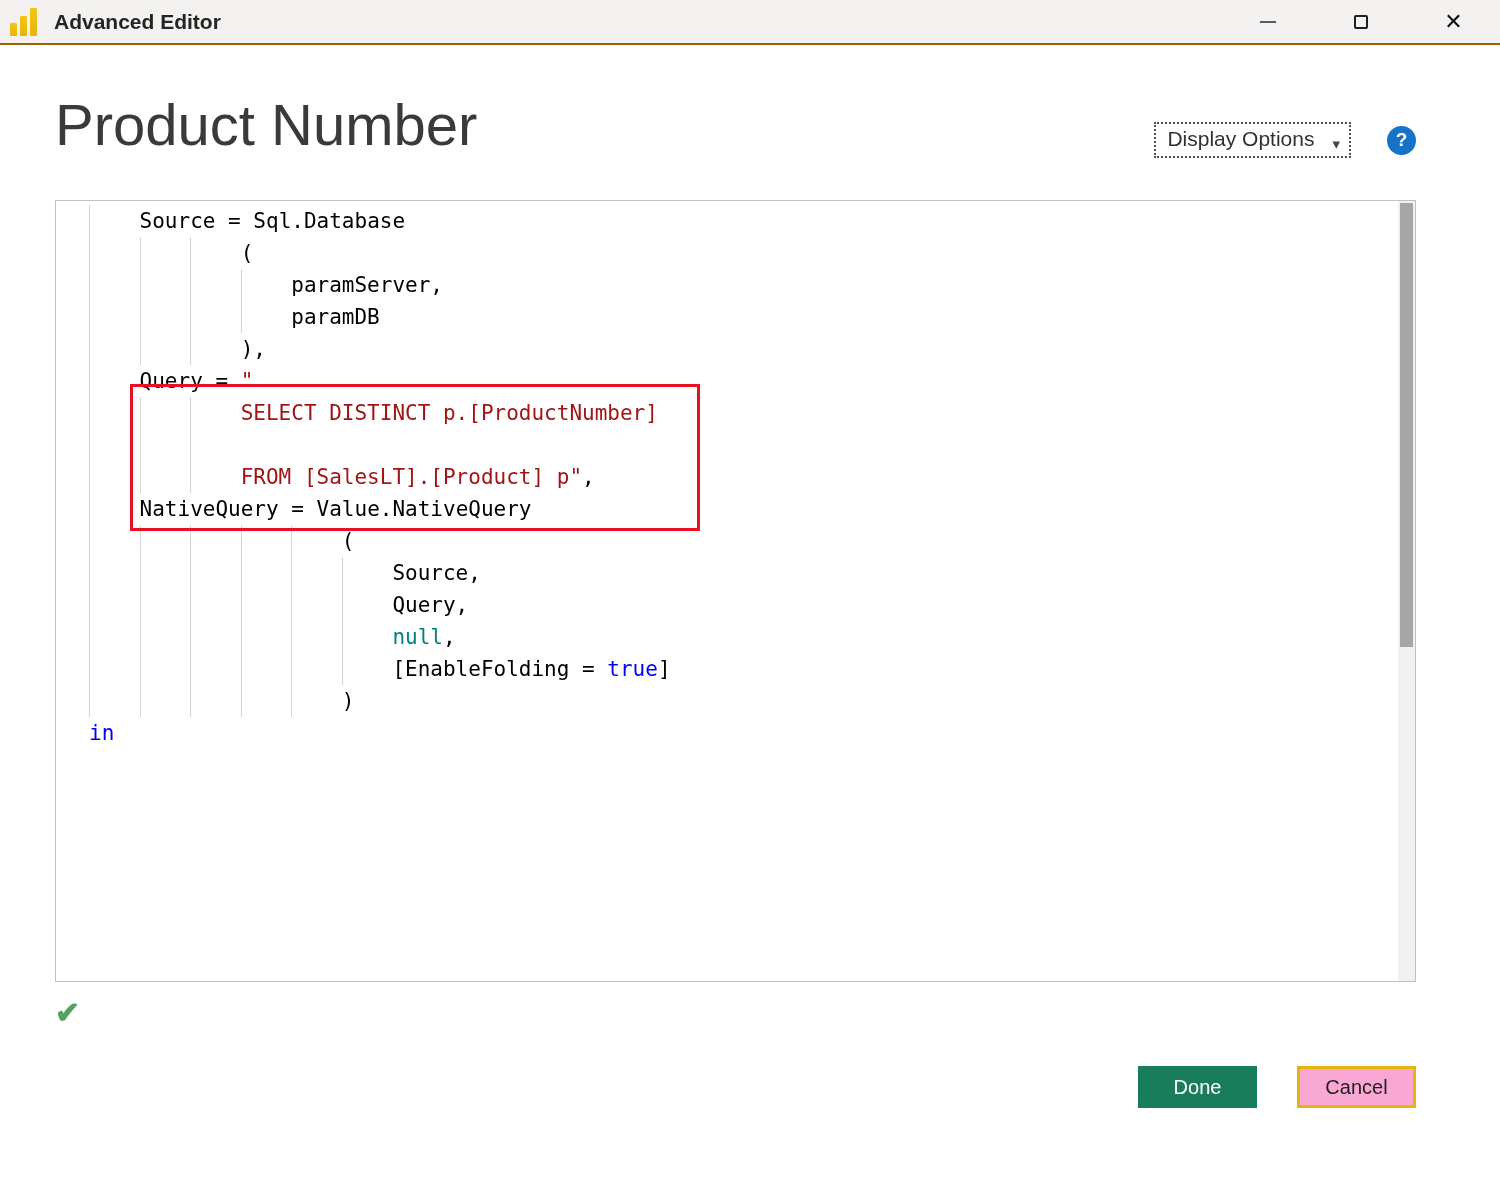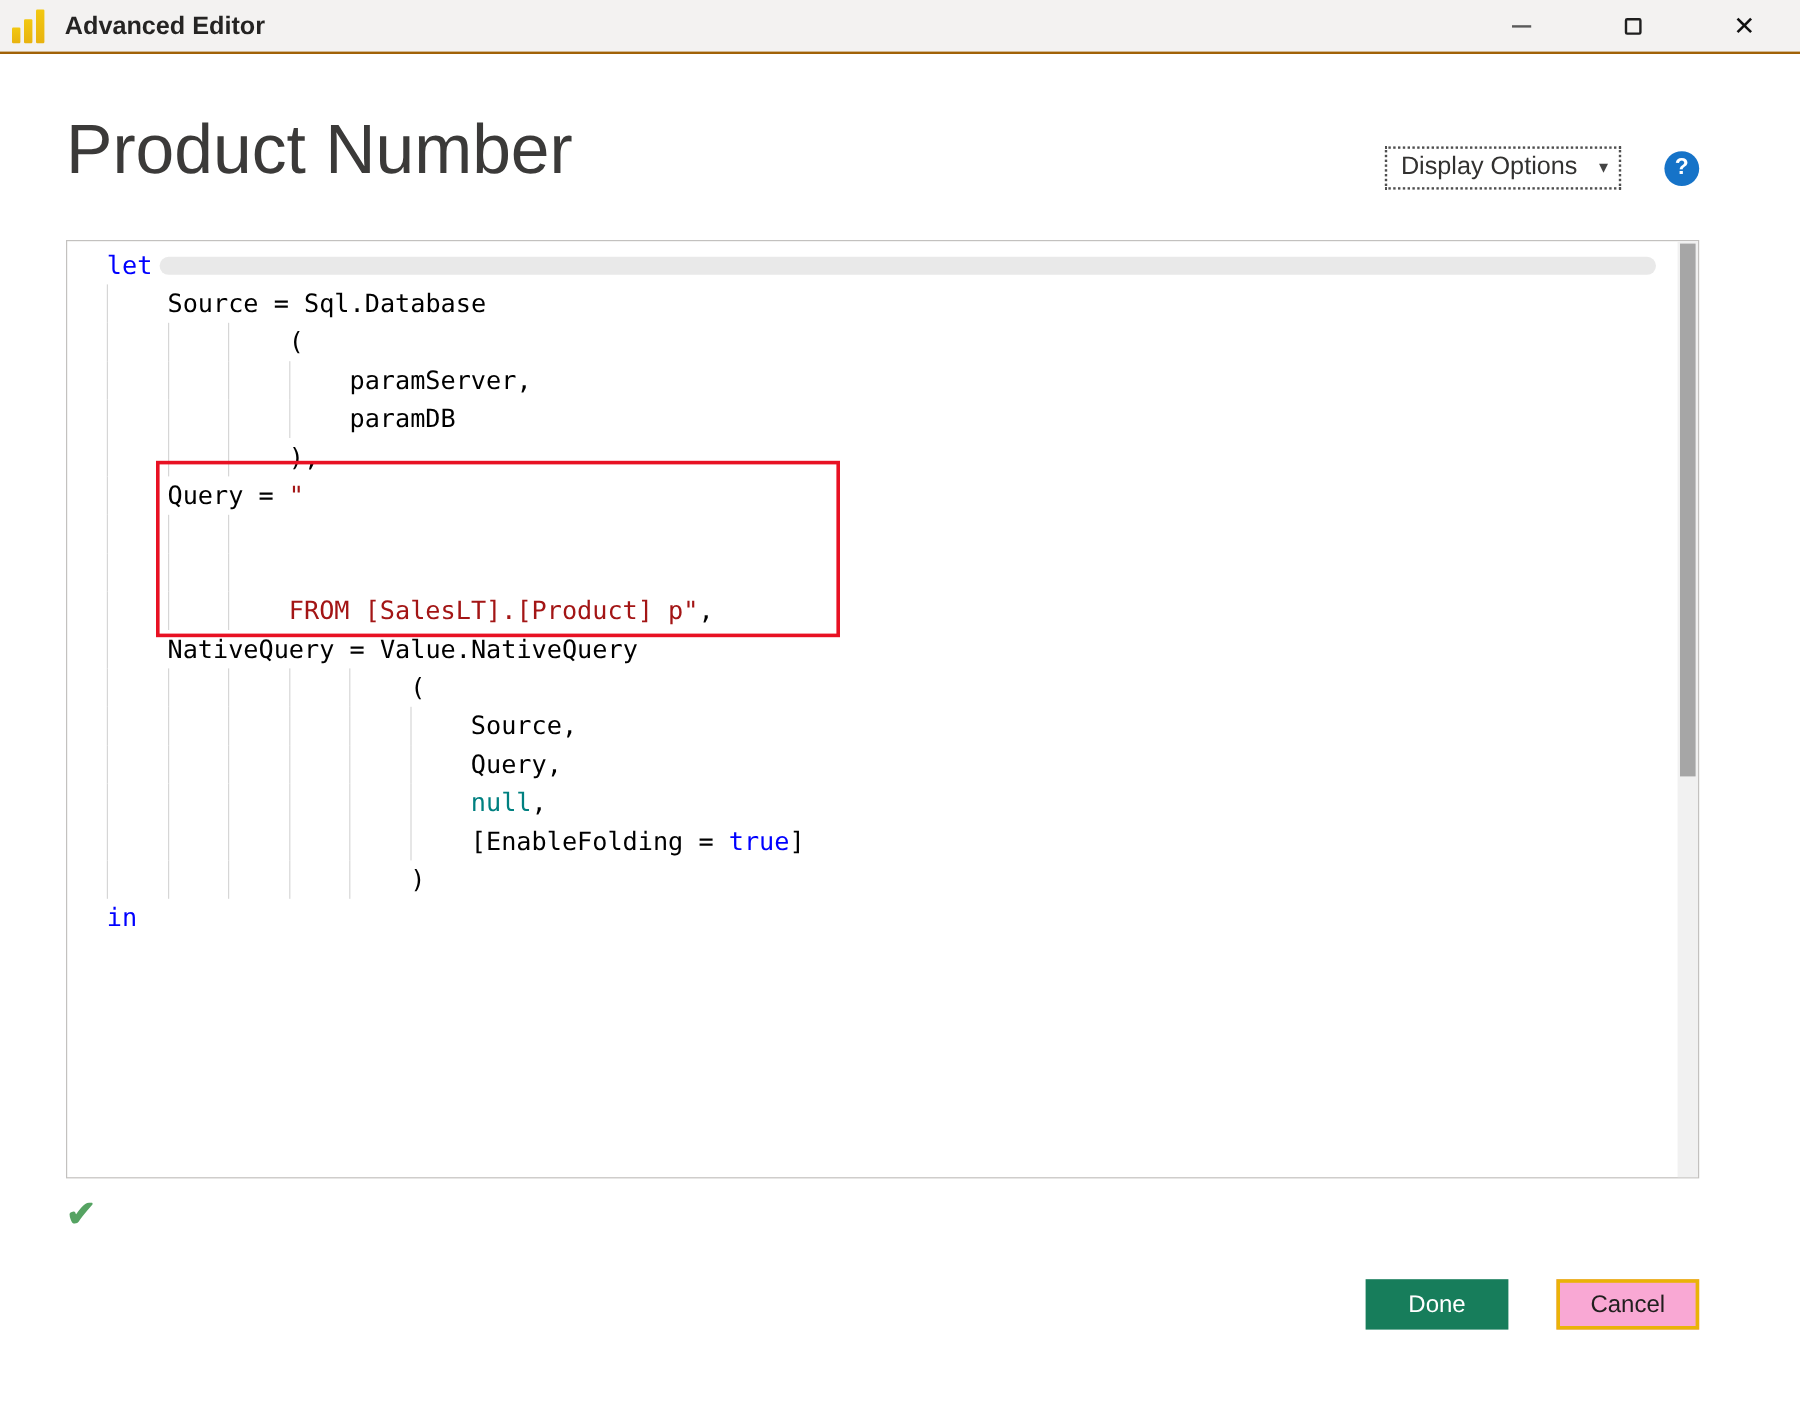--- a/index.html
+++ b/index.html
@@ -16,21 +16,21 @@
   .win-btn{width:93px;display:flex;align-items:center;justify-content:center;cursor:pointer}
   .icon-min{width:16px;height:2px;background:#5a5a5a}
   .icon-max{width:14px;height:14px;border:2px solid #1f1f1f;border-radius:2px}
   .icon-close{font-size:22px;color:#111;line-height:1}
 
   
   .content{padding:0 84px 0 55px}
   .header-row{display:flex;justify-content:space-between;align-items:center;margin-top:44px}
   h1{font-size:58px;font-weight:300;color:#3b3a39;line-height:72px}
   .hdr-right{display:flex;align-items:center;gap:36px;margin-top:30px}
-  .display-options{display:flex;align-items:center;gap:18px;border:2px dotted #4f4f4f;padding:3px 9px 5px 11px;font-size:21px;color:#323130;cursor:pointer;background:#fff}
+  .display-options{display:flex;align-items:flex-end;gap:18px;border:2px dotted #4f4f4f;padding:3px 9px 5px 11px;font-size:21px;color:#323130;cursor:pointer;background:#fff}
   .caret{font-size:15px;color:#444;line-height:1}
   .help-btn{width:29px;height:29px;border-radius:50%;background:var(--help_blue,#1673C8);color:#fff;font-size:19px;font-weight:700;display:flex;align-items:center;justify-content:center;cursor:pointer}
 
   
   .editor-wrap{position:relative;margin-top:39px;height:782px;border:1px solid #c3c1bf;background:#fff}
   .code{position:absolute;left:0;top:0;right:17px;bottom:0;padding:4px 10px 4px 33px;font-family:"DejaVu Sans Mono","Liberation Mono",monospace;font-size:21px;overflow:hidden}
   .code-line{display:flex;height:32px;align-items:stretch}
   .guide{flex:0 0 4ch;width:4ch;border-left:1px solid #d6d6d6}
   .tok{white-space:pre;line-height:32px}
   .tok-kw{color:var(--keyword,#0000FF)}
@@ -87,24 +87,20 @@
         </div>
         <div class="help-btn">
           <span>?</span>
         </div>
       </div>
     </div>
 
     <div class="editor-wrap">
       <div class="code">
           <div class="code-line">
-            <span class="tok tok-kw">let</span>
-            <span class="cursor-bar"></span>
-          </div>
-          <div class="code-line">
             <span class="guide"></span>
             <span class="tok tok-plain">Source = Sql.Database</span>
           </div>
           <div class="code-line">
             <span class="guide"></span>
             <span class="guide"></span>
             <span class="guide"></span>
             <span class="tok tok-plain">(</span>
           </div>
           <div class="code-line">
@@ -129,20 +125,21 @@
           </div>
           <div class="code-line">
             <span class="guide"></span>
             <span class="tok tok-plain">Query = </span>
             <span class="tok tok-str">"</span>
           </div>
           <div class="code-line">
             <span class="guide"></span>
             <span class="guide"></span>
             <span class="guide"></span>
+            <span class="tok tok-str">SELECT DISTINCT p.[ProductNumber]</span>
           </div>
           <div class="code-line">
             <span class="guide"></span>
             <span class="guide"></span>
             <span class="guide"></span>
           </div>
           <div class="code-line">
             <span class="guide"></span>
             <span class="guide"></span>
             <span class="guide"></span>

